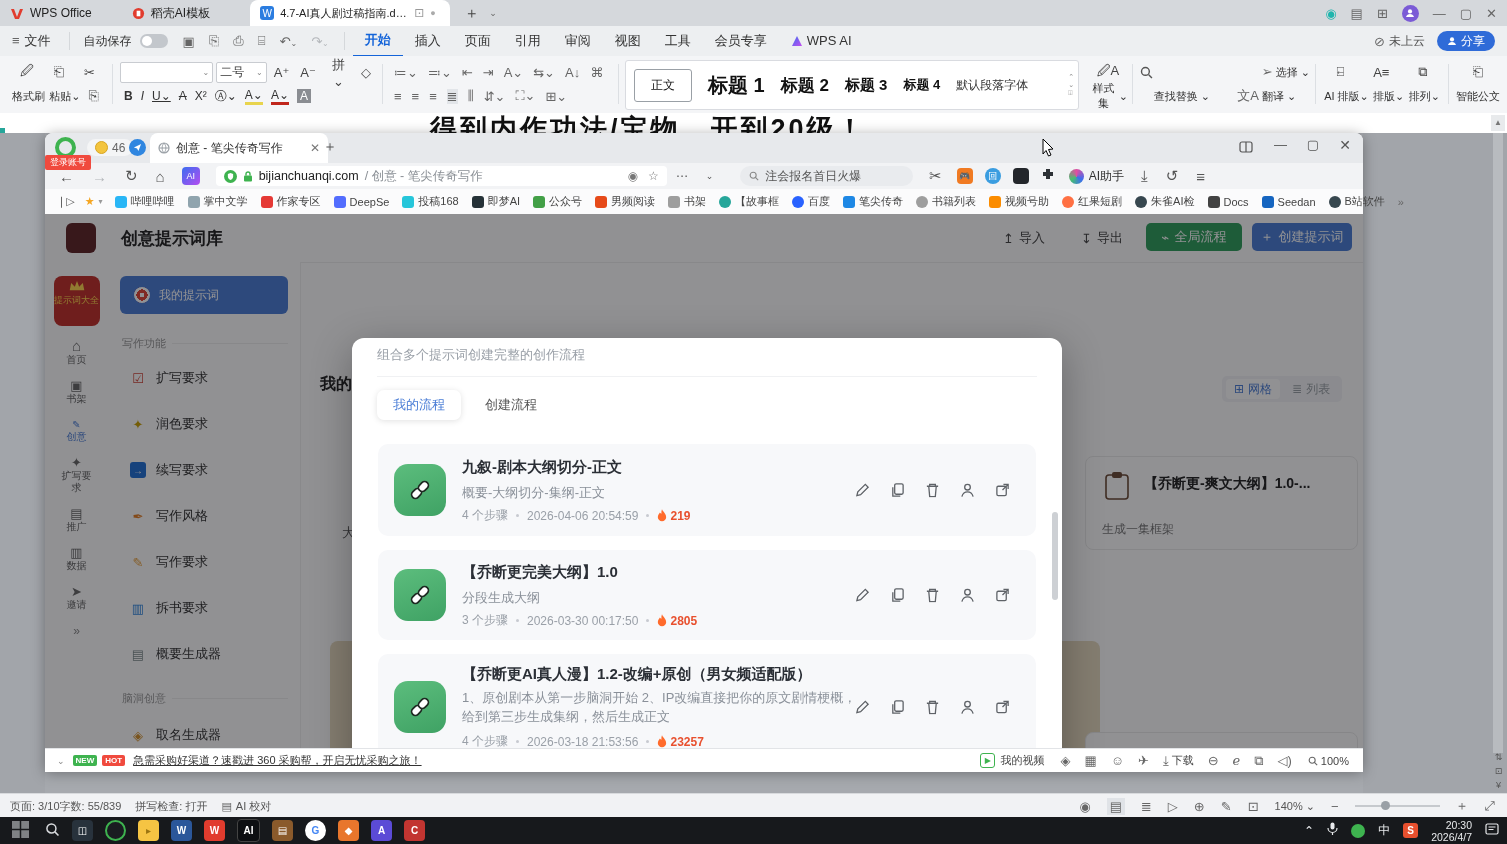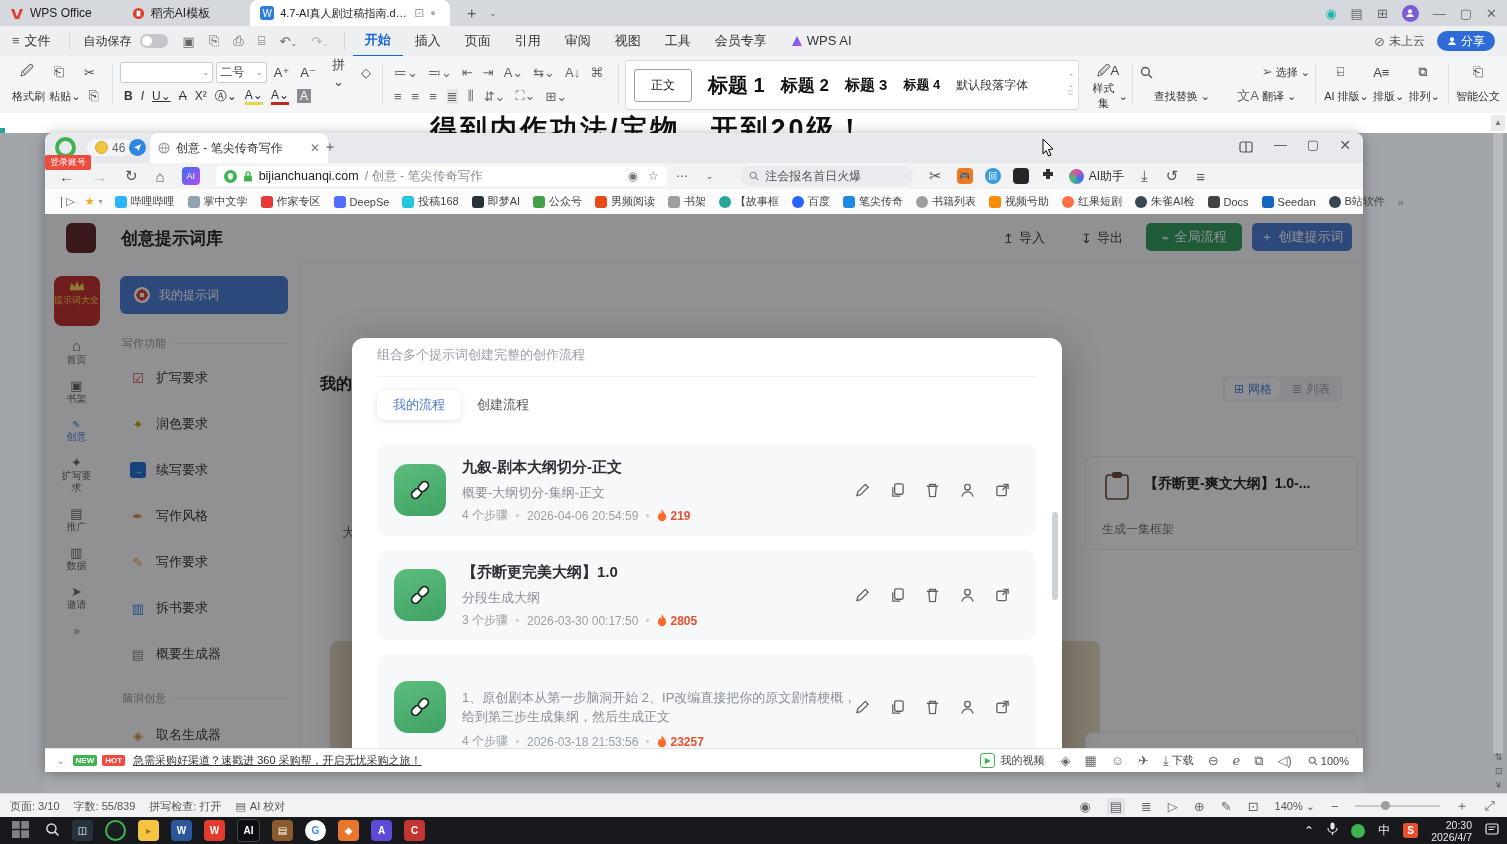--- a/index.html
+++ b/index.html
@@ -577,21 +577,21 @@
             <rect x="8" y="1" width="10" height="6" rx="2" fill="#6b4a35"></rect>
           </svg></span>
 
     </div>
 
     <div class="dim"></div>
 
     <div class="modal">
       <div style="position:absolute;left:25px;top:8px;font-size:13px;color:#9aa0a8">组合多个提示词创建完整的创作流程</div>
       <div style="position:absolute;left:25px;top:38px;width:660px;height:1px;background:#f0f1f3"></div>
-      <div style="position:absolute;left:25px;top:52px;display:flex;gap:8px;align-items:center">
+      <div style="position:absolute;left:25px;top:52px;display:flex;gap:16px;align-items:center">
         <span style="background:#fff;box-shadow:0 1px 6px rgba(0,0,0,.12);border-radius:7px;height:30px;display:flex;align-items:center;padding:0 16px;color:#4a7dd6;font-size:13px">我的流程</span>
         <span style="color:#555;font-size:13px;padding:0 8px">创建流程</span>
       </div>
 
       <div class="mcard" style="top:106px;height:92px">
         <span class="chainic">
             <svg width="26" height="26" viewBox="0 0 24 24">
               <g transform="rotate(-45 12 12)" fill="#fff" stroke="#1e2a22" stroke-width="1.6">
                 <rect x="2.5" y="8.5" width="10" height="7" rx="3.5"></rect>
                 <rect x="11.5" y="8.5" width="10" height="7" rx="3.5"></rect>
@@ -681,20 +681,21 @@
 
       <div class="mcard" style="top:316px;height:106px">
         <span class="chainic">
             <svg width="26" height="26" viewBox="0 0 24 24">
               <g transform="rotate(-45 12 12)" fill="#fff" stroke="#1e2a22" stroke-width="1.6">
                 <rect x="2.5" y="8.5" width="10" height="7" rx="3.5"></rect>
                 <rect x="11.5" y="8.5" width="10" height="7" rx="3.5"></rect>
               </g>
             </svg>
           </span>
+        <span class="mtitle" style="top:11px">【乔断更AI真人漫】1.2-改编+原创（男女频适配版）</span>
         <span class="mdesc" style="top:34px;width:400px">1、原创剧本从第一步脑洞开始 2、IP改编直接把你的原文剧情梗概，给到第三步生成集纲，然后生成正文</span>
         <span class="mmeta" style="top:79px">
           <span>4 个步骤</span>
             <span class="dot"></span>
           <span>2026-03-18 21:53:56</span>
             <span class="dot"></span>
           <span class="heat">
               <svg width="10" height="13" viewBox="0 0 12 15">
                 <path d="M6 0C7 3 11 5 11 9.5A5 5 0 011 9.5C1 7 2.5 5.5 3.5 4 4 5 5 5.5 5.5 5 5 3.5 5.5 1.5 6 0z" fill="#ff6b2c"></path>
               </svg>
@@ -757,21 +758,21 @@
     </span>
   </div>
 </div>
 
 <svg class="abs" style="left:1042px;top:138px;z-index:50" width="14" height="20" viewBox="0 0 14 20">
     <path d="M1 1l10 10-4.5.5L9 17l-2.5 1-2.5-5.5L1 16z" fill="#fff" stroke="#000" stroke-width="1"></path>
   </svg>
 
 <div class="abs statusbar">
   <span style="margin-left:10px">页面: 3/10</span>
-  <span style="margin-left:14px">字数: 55/839</span>
+  <span style="">字数: 55/839</span>
   <span style="margin-left:14px">拼写检查: 打开</span>
   <span style="margin-left:14px;display:flex;align-items:center;gap:4px">
       <span class="gly" style="font-size:11px">▤</span>
       <span>AI 校对</span>
     </span>
   <span style="margin-left:auto;display:flex;align-items:center;gap:16px;padding-right:12px">
     <span class="gly">◉</span>
     <span class="gly" style="background:#e0e3e7;padding:1px 3px">▤</span>
     <span class="gly">≣</span>
     <span class="gly">▷</span>

